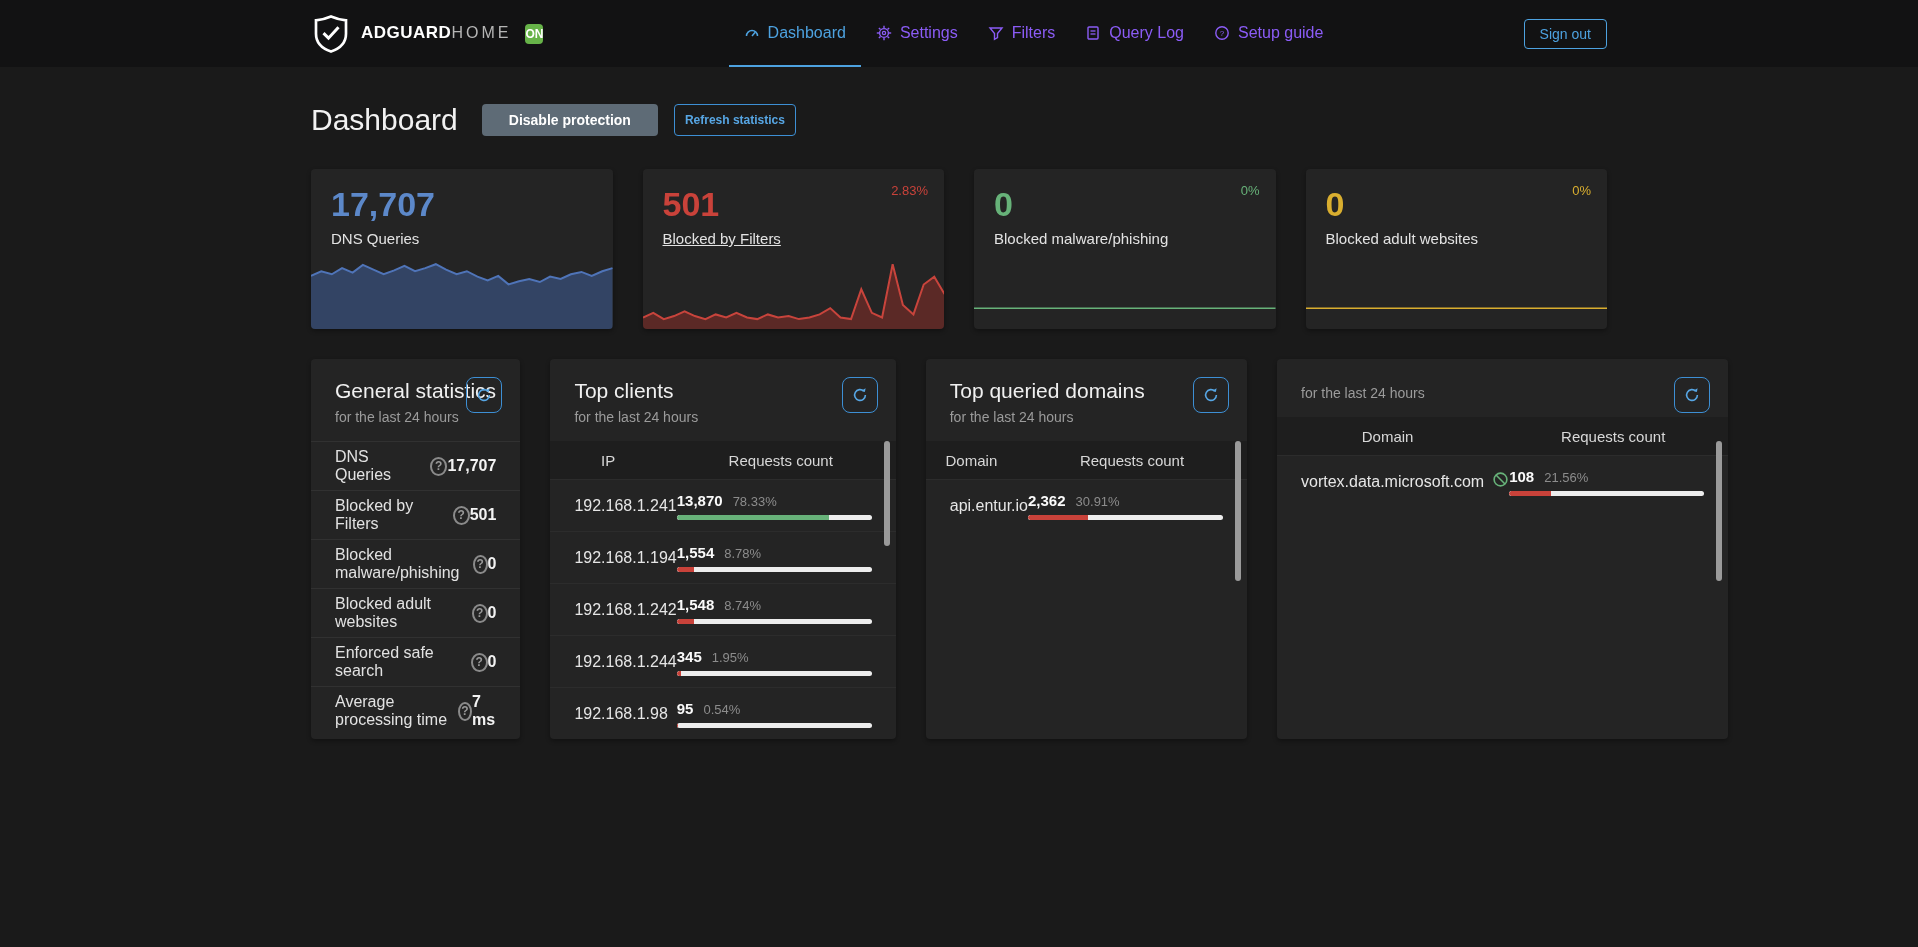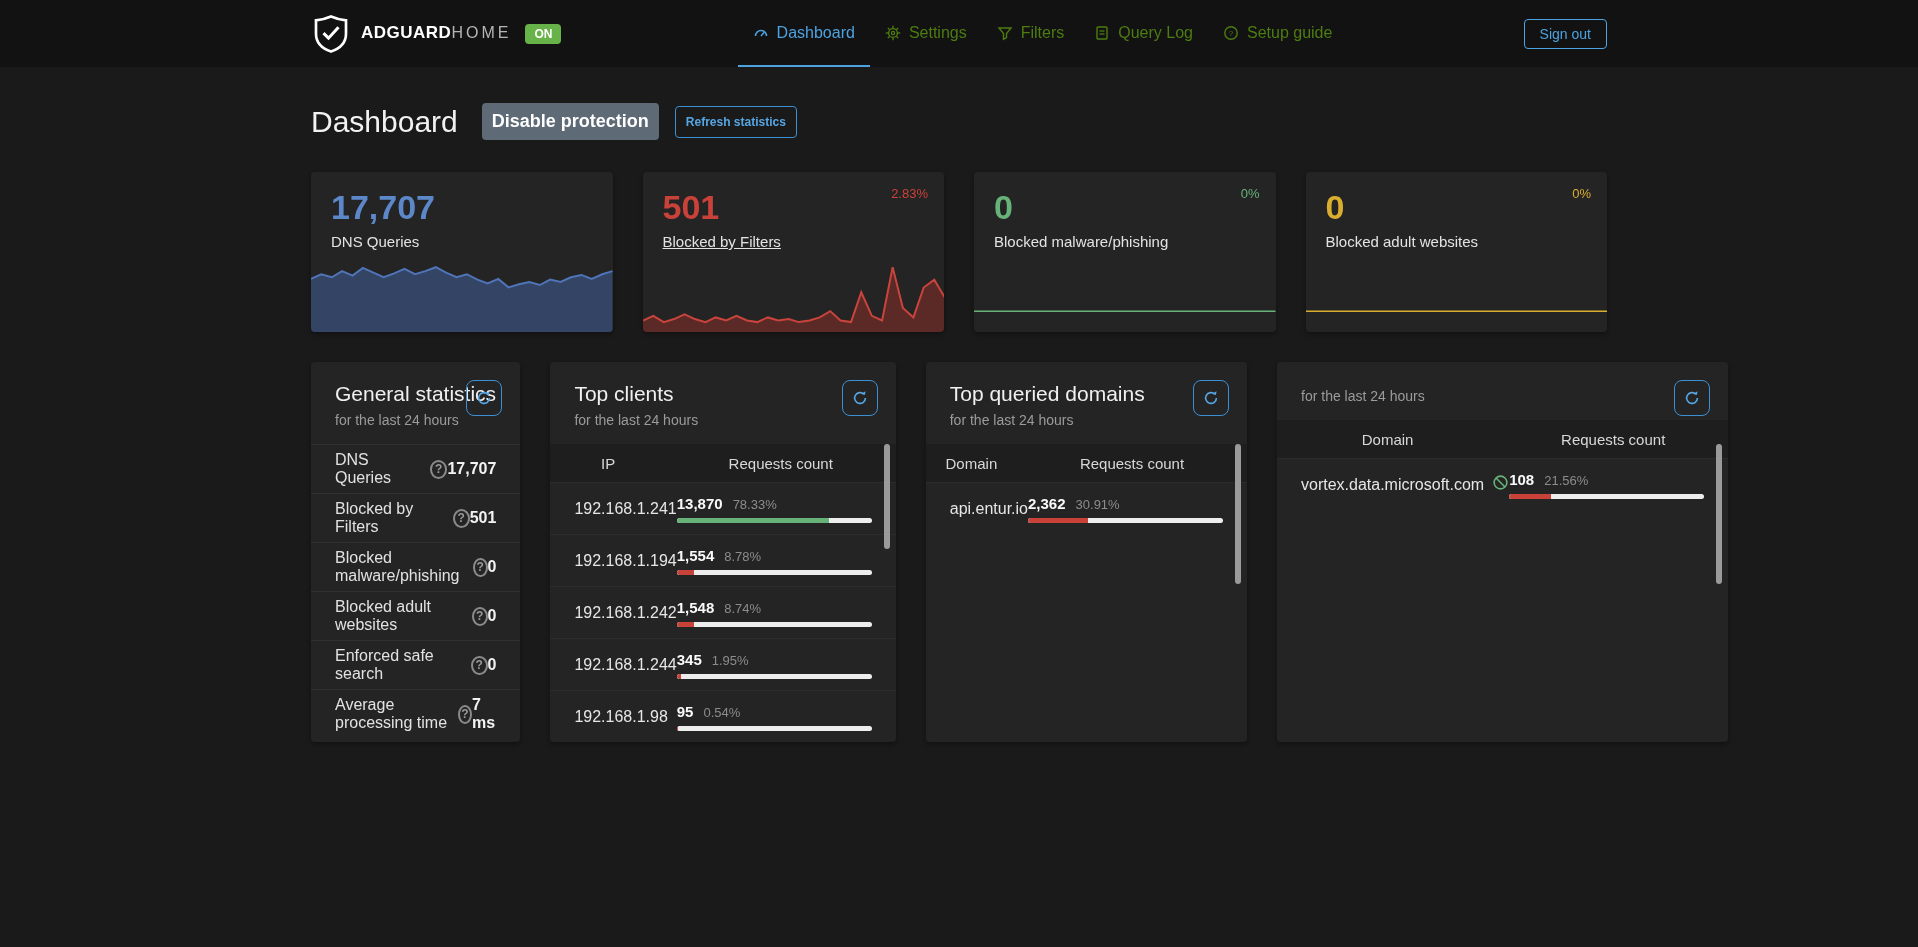--- a/index.html
+++ b/index.html
@@ -11,36 +11,36 @@
   }
   
   .navbar { height:67px; background:#121213; }
   .nav-inner { width:1296px; margin:0 auto; height:100%; display:flex; align-items:center; }
   .brand { display:flex; align-items:center; cursor:pointer; }
   .logo svg { display:block; }
   .brand-text { display:flex; flex-direction:row; margin-left:10px; line-height:1.1; }
   .brand-name { font-size:17px; font-weight:bold; letter-spacing:.5px; color:#fff; }
   .brand-sub { font-size:16px; letter-spacing:3px; color:#b5b5b5;text-align:center; }
   .on-badge { background:#67b349; color:#fff; font-size:12px; font-weight:bold;
-    padding:3px 9px; border-radius:4px; margin-left:14px; }
+    padding:3px 0; border-radius:4px; margin-left:14px; }
   .nav-menu { display:flex; margin:0 auto; height:100%; }
   .nav-item { display:flex; align-items:center; gap:8px; padding:0 15px; height:100%;
-    color:#4d7c0f; font-size:16px; text-decoration:none; cursor:pointer;
+    color:#8b5cf6; font-size:16px; text-decoration:none; cursor:pointer;
     border-bottom:2px solid transparent; }
   .nav-item.active { color:#4da2e0; border-bottom-color:#4da2e0; }
   .nav-icon svg { display:block; }
   .signout { background:transparent; border:1px solid #4da2e0; color:#4da2e0;
     font-size:14px; padding:6px 15px; border-radius:4px; cursor:pointer;
     font-family:inherit; }
   
   .container { width:1296px; margin:0 auto; padding-top:36px; }
   .page-head { display:flex; align-items:center; gap:16px; }
   .page-head h1 { font-size:30px; font-weight:400; margin:0 8px 0 0; color:#f2f2f2; }
   .btn-gray { background:#5e6b76; color:#fff; border:none; border-radius:4px;
-    font-size:18px; font-weight:bold; padding:8px 10px; cursor:pointer; font-family:inherit; }
+    font-size:14px; font-weight:bold; padding:8px 27px; cursor:pointer; font-family:inherit; }
   .btn-outline { background:transparent; color:#57a6e4; border:1px solid #3d8fd4;
     border-radius:4px; font-size:12px; font-weight:bold; padding:8px 10px; cursor:pointer; font-family:inherit;text-align:right; }
   
   .stat-grid { margin-top:32px; display:grid; grid-template-columns:repeat(4,1fr); gap:30px; }
   .stat-card { position:relative; height:160px; background:#242424; border-radius:4px;
     overflow:hidden; box-shadow:0 2px 4px rgba(0,0,0,.35); }
   .stat-value { font-size:34px; font-weight:bold; padding:16px 20px 0; }
   .stat-label { display:inline-block; font-size:15px; color:#e3e3e3; margin:6px 20px 0; }
   a.stat-label { text-decoration:underline; color:#e3e3e3; cursor:pointer; }
   .stat-pct { position:absolute; top:14px; right:16px; font-size:13px; }

